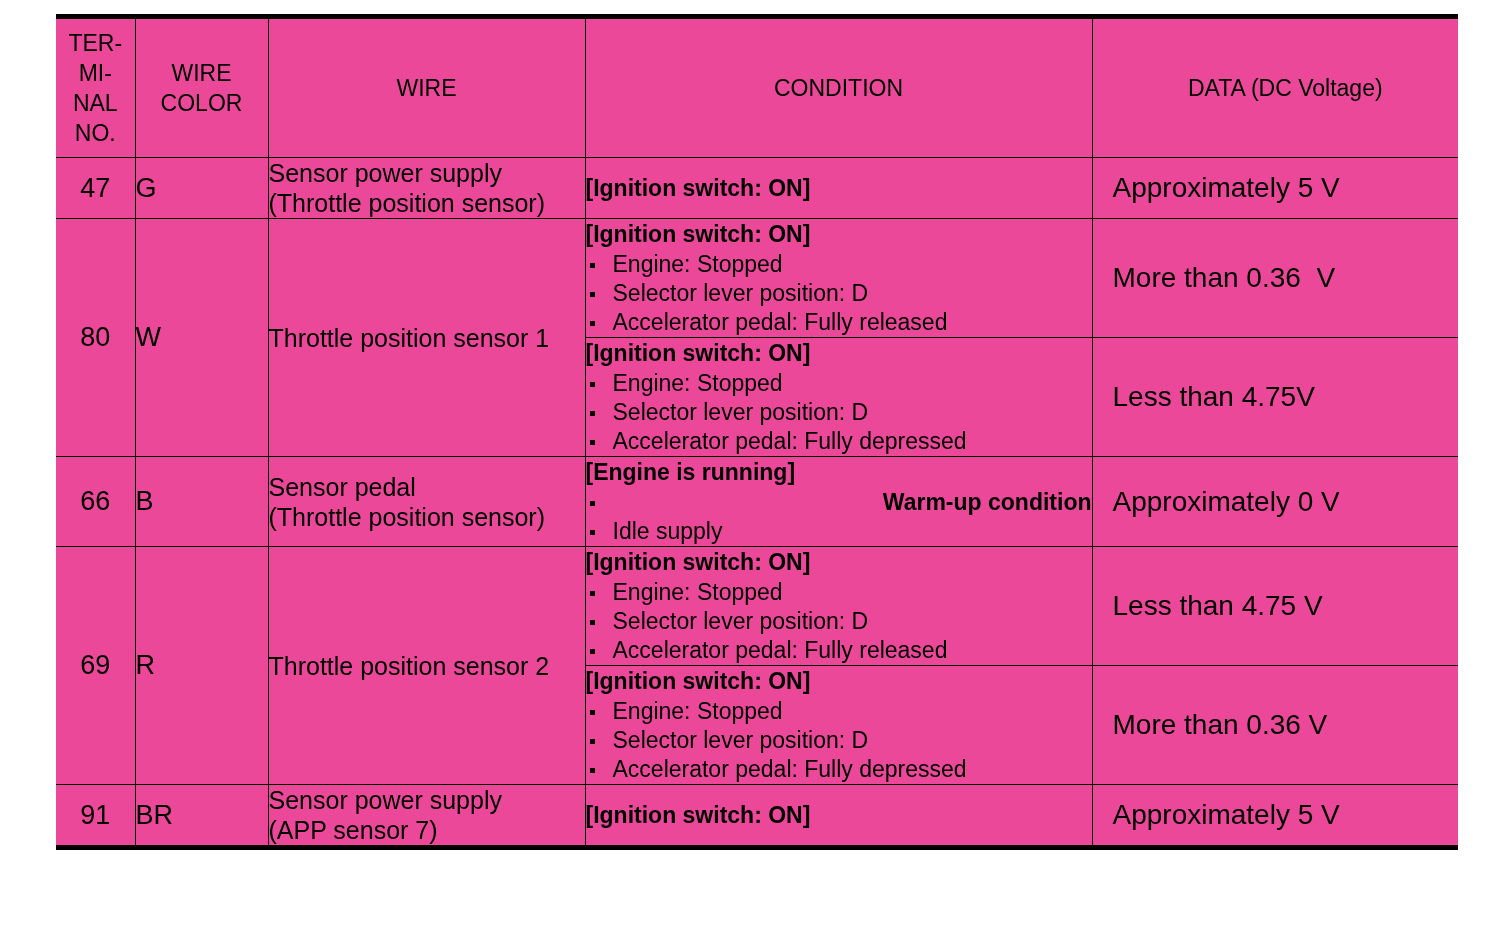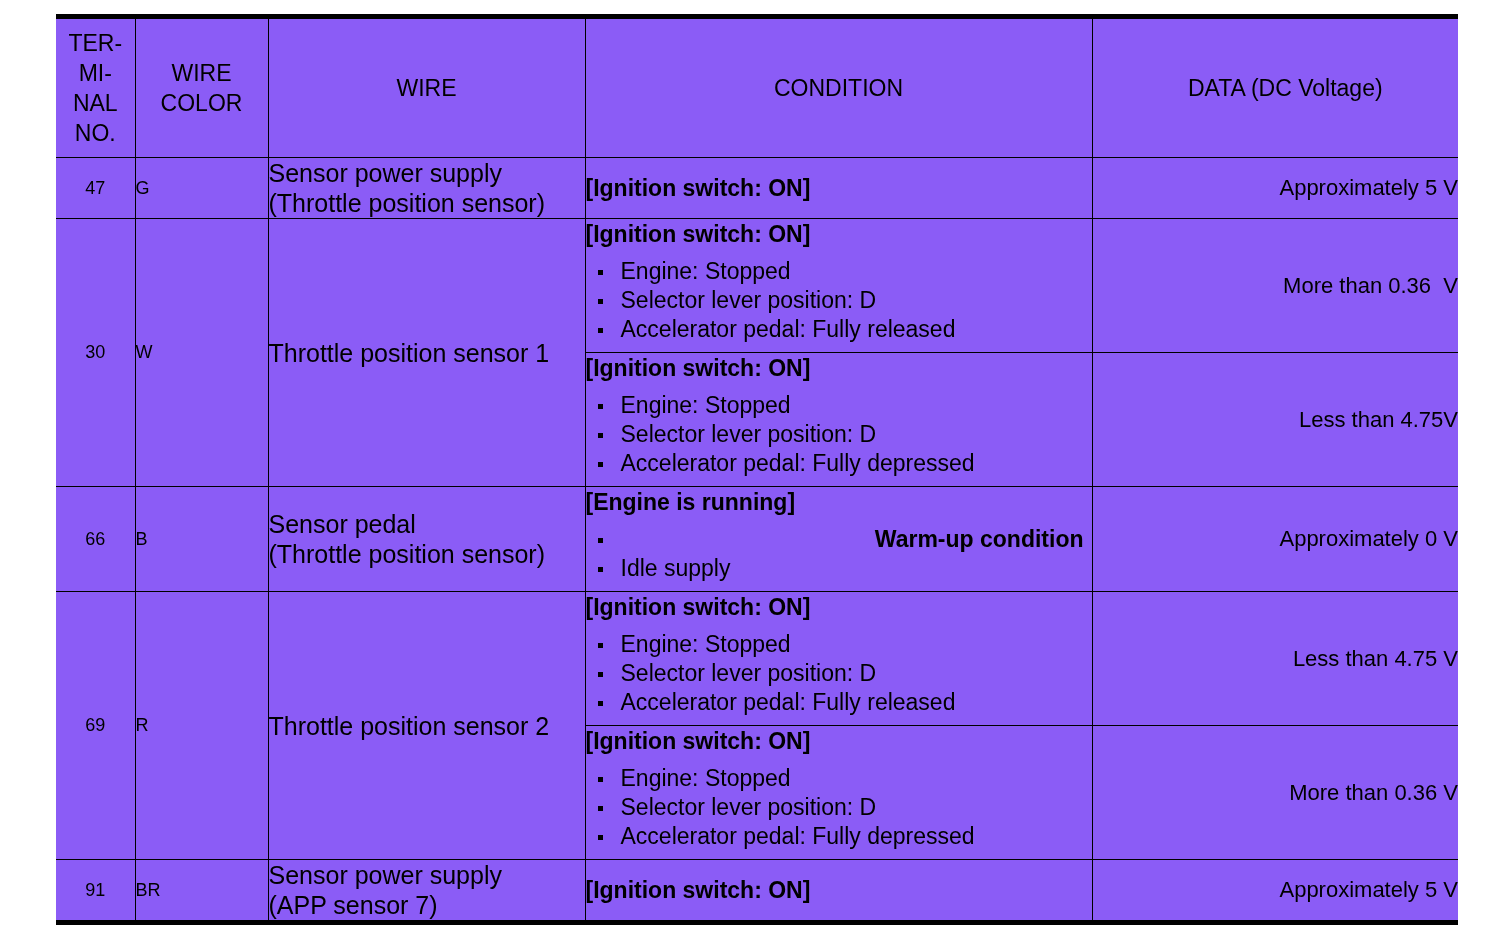--- a/index.html
+++ b/index.html
@@ -32,21 +32,21 @@
   }
 
   .spec-table td,
   .spec-table th {
     border-top: 1.5px solid #000;
     border-bottom: 1.5px solid #000;
     border-right: 1.5px solid #000;
     padding: 0;
     vertical-align: middle;
     font-weight: normal;
-    background: #8b5cf6;
+    background: #ec4899;
   }
 
   
   .spec-table td.edge-left,
   .spec-table th.edge-left {
     border-left: none;
   }
   .spec-table td.edge-right,
   .spec-table th.edge-right {
     border-right: none;
@@ -77,56 +77,56 @@
     padding: 4px 6px;
   }
   .hdr-stack {
     display: block;
   }
 
   
   .cell-term,
   .cell-wire {
     text-align: center;
-    font-size: 18px;
+    font-size: 27px;
   }
   .cell-wire {
     text-align: left;
     padding-left: 26px;
   }
   .cell-item {
     text-align: left;
     font-size: 25px;
     line-height: 30px;
     padding: 6px 10px 6px 18px;
   }
   .cell-data {
-    text-align: right;
-    font-size: 22px;
+    text-align: left;
+    font-size: 28px;
     line-height: 30px;
     padding: 6px 10px 6px 18px;
     white-space: pre;
   }
   .cell-cond {
     text-align: left;
     font-size: 23px;
     line-height: 30px;
     padding: 10px 10px 12px 14px;
     vertical-align: top;
   }
 
   .cond-head {
     font-weight: bold;
     display: block;
     margin-bottom: 1px;
   }
 
   .cond-list {
     list-style: none;
-    margin: 8px;
+    margin: 0;
     padding: 0;
   }
   .cond-list li {
     position: relative;
     padding-left: 27px;
     line-height: 29px;
   }
   .cond-list li::before {
     content: "";
     position: absolute;
@@ -182,21 +182,21 @@
           <td class="cell-item" rowspan="1">
             <span class="item-line">Sensor power supply</span>
             <span class="item-line">(Throttle position sensor)</span>
           </td>
           <td class="cell-cond">
             <span class="cond-head">[Ignition switch: ON]</span>
           </td>
           <td class="cell-data edge-right">Approximately 5 V</td>
         </tr>
         <tr>
-          <td class="cell-term edge-left" rowspan="2">30</td>
+          <td class="cell-term edge-left" rowspan="2">80</td>
           <td class="cell-wire" rowspan="2">W</td>
           <td class="cell-item" rowspan="2">
             <span class="item-line">Throttle position sensor 1</span>
           </td>
           <td class="cell-cond">
             <span class="cond-head">[Ignition switch: ON]</span>
             <ul class="cond-list">
               <li>Engine: Stopped</li>
               <li>Selector lever position: D</li>
               <li>Accelerator pedal: Fully released</li>

